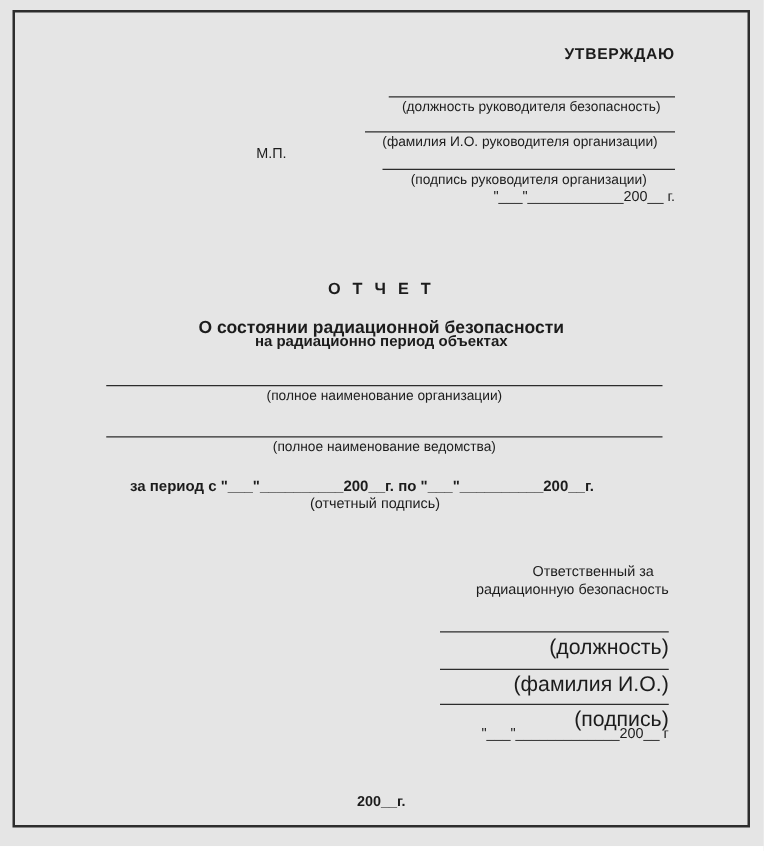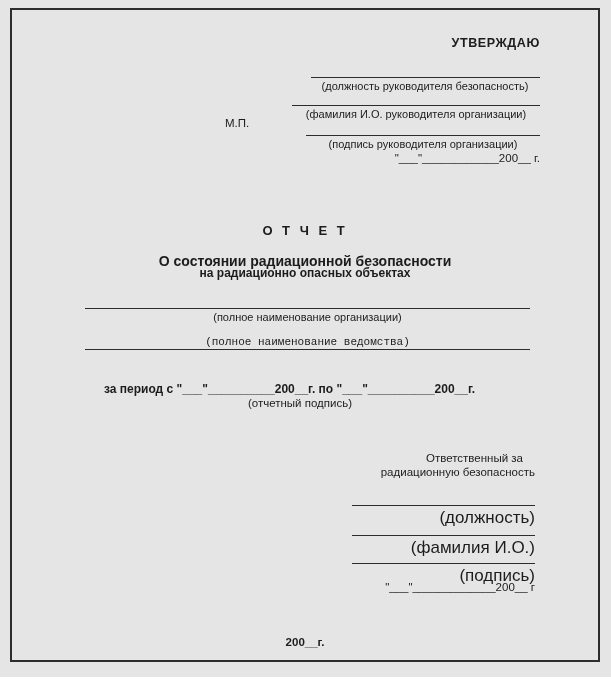--- a/index.html
+++ b/index.html
@@ -53,36 +53,36 @@
   <div class="frame"></div>
 
   <div class="t bold" style="top:36px; left:340px; width:200px; font-size:12.5px; letter-spacing:0.6px; text-align:right;">УТВЕРЖДАЮ</div>
 
   <div class="line" style="left:311px; top:77px; width:229px;"></div>
   <div class="t lbl" style="left:300px; top:80px; width:250px;">(должность руководителя безопасность)</div>
 
   <div class="line" style="left:292px; top:105px; width:248px;"></div>
   <div class="t lbl" style="left:283px; top:108px; width:266px;">(фамилия И.О. руководителя организации)</div>
 
-  <div class="t" style="left:205px; top:117px; font-size:11.5px;margin-left:20px;">М.П.</div>
+  <div class="t" style="left:205px; top:117px; font-size:11.5px;">М.П.</div>
 
   <div class="line" style="left:306px; top:135px; width:234px;"></div>
   <div class="t lbl" style="left:299px; top:138px; width:248px;">(подпись руководителя организации)</div>
 
   <div class="t" style="left:340px; top:152px; width:200px; font-size:11.5px; text-align:right;">"___"____________200__ г.</div>
 
   <div class="t bold center" style="left:10px; top:224px; width:590px; font-size:13px; letter-spacing:3px;">О Т Ч Е Т</div>
   <div class="t bold center" style="left:10px; top:253px; width:590px; font-size:14px;">О состоянии радиационной безопасности</div>
-  <div class="t bold center" style="left:10px; top:267px; width:590px; font-size:12px;">на радиационно опасных объектах</div>
+  <div class="t bold center" style="left:10px; top:267px; width:590px; font-size:12px;">на радиационно период объектах</div>
 
   <div class="line" style="left:85px; top:308px; width:445px;"></div>
   <div class="t lbl" style="left:85px; top:311px; width:445px;">(полное наименование организации)</div>
 
   <div class="line" style="left:85px; top:349px; width:445px;"></div>
-  <div class="t lbl" style="left:85px; top:336px; width:445px;font-family:Liberation Mono, monospace;">(полное наименование ведомства)</div>
+  <div class="t lbl" style="left:85px; top:352px; width:445px;">(полное наименование ведомства)</div>
 
   <div class="t bold" style="left:104px; top:383px; font-size:12px;">за период с "___"__________200__г.  по "___"__________200__г.</div>
   <div class="t lbl" style="left:180px; top:397px; width:240px; font-size:11.5px;">(отчетный подпись)</div>
 
   <div class="t" style="left:335px; top:466px; width:200px; font-size:11.5px; text-align:right;">радиационную безопасность</div>
   <div class="t" style="left:335px; top:452px; width:200px; font-size:11.5px; text-align:right; padding-right:12px; box-sizing:border-box;">Ответственный за</div>
 
   <div class="line" style="left:352px; top:505px; width:183px;"></div>
   <div class="t lbl-r" style="left:352px; top:508px; width:183px;">(должность)</div>
 

